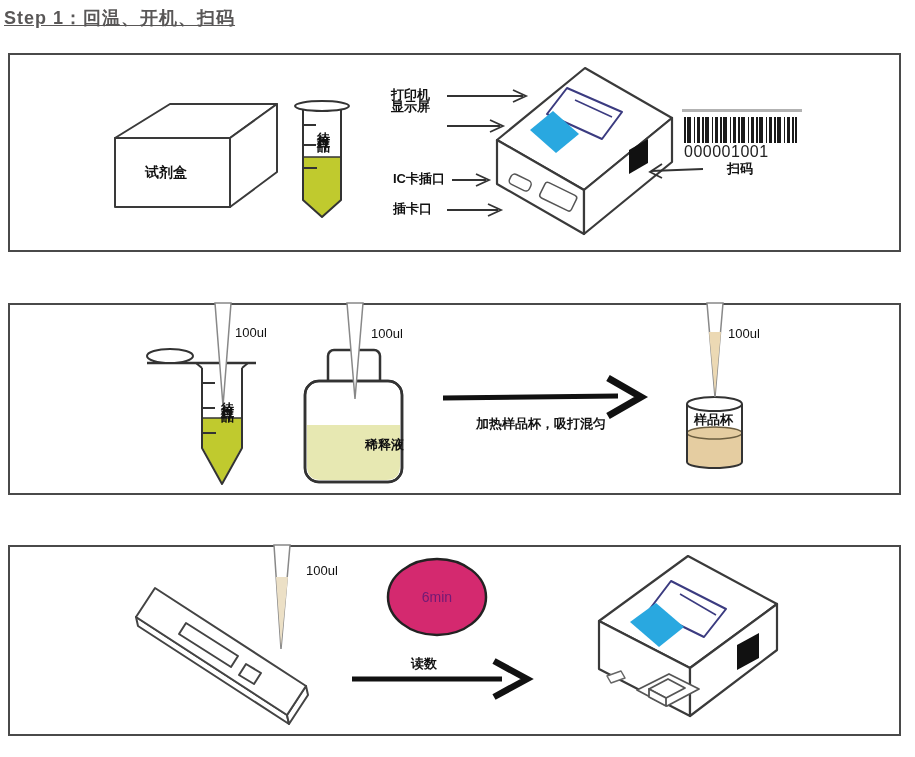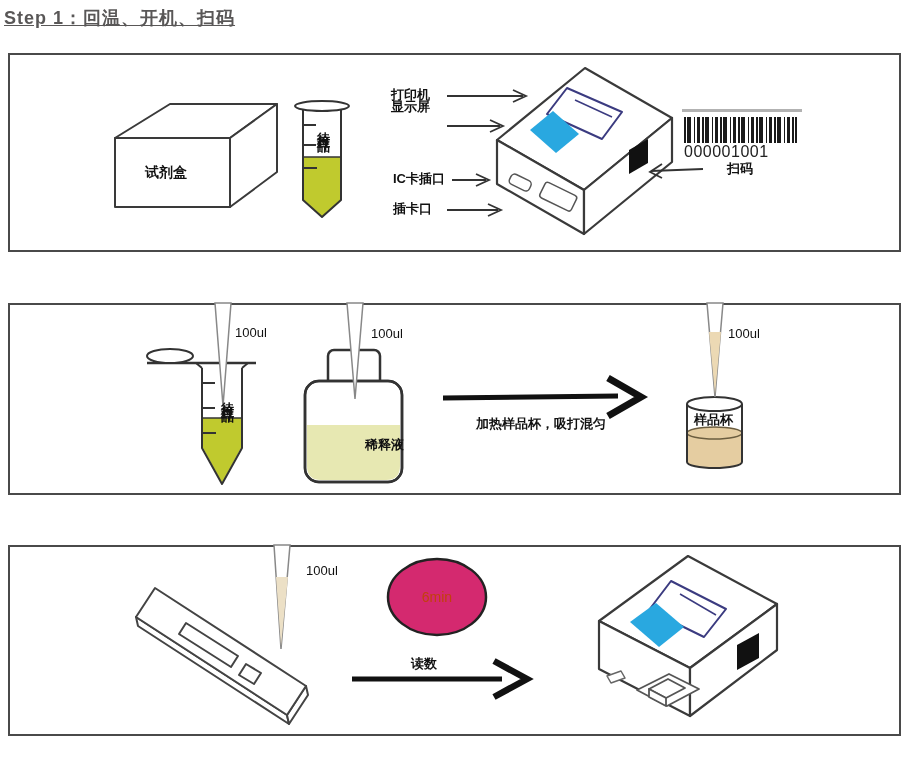--- a/index.html
+++ b/index.html
@@ -32,21 +32,21 @@
   .barcode{
     position:absolute;left:684px;top:117px;width:113px;height:26px;
     background:repeating-linear-gradient(90deg,
       #1a1a1a 0 2px,#fff 2px 3px,
       #1a1a1a 3px 7px,#fff 7px 10px,
       #1a1a1a 10px 11px,#fff 11px 13px,
       #1a1a1a 13px 16px,#fff 16px 18px);
   }
   .barcode-topline{position:absolute;left:682px;top:109px;width:120px;height:3px;background:#b2b2b2;}
   .barcode-number{position:absolute;left:684px;top:143px;font-size:16px;font-weight:normal;color:#222;letter-spacing:0.5px;}
-  .timer-label{position:absolute;left:407px;top:589px;width:60px;text-align:center;font-size:14px;color:#c2410c;font-weight:normal;}
+  .timer-label{position:absolute;left:407px;top:589px;width:60px;text-align:center;font-size:14px;color:#701a75;font-weight:normal;}
 </style>
 </head>
 <body>
 
 <div id="page">
 
   <div class="panel" style="top:53px;height:195px;"></div>
   <div class="panel" style="top:303px;height:188px;"></div>
   <div class="panel" style="top:545px;height:187px;"></div>
 

